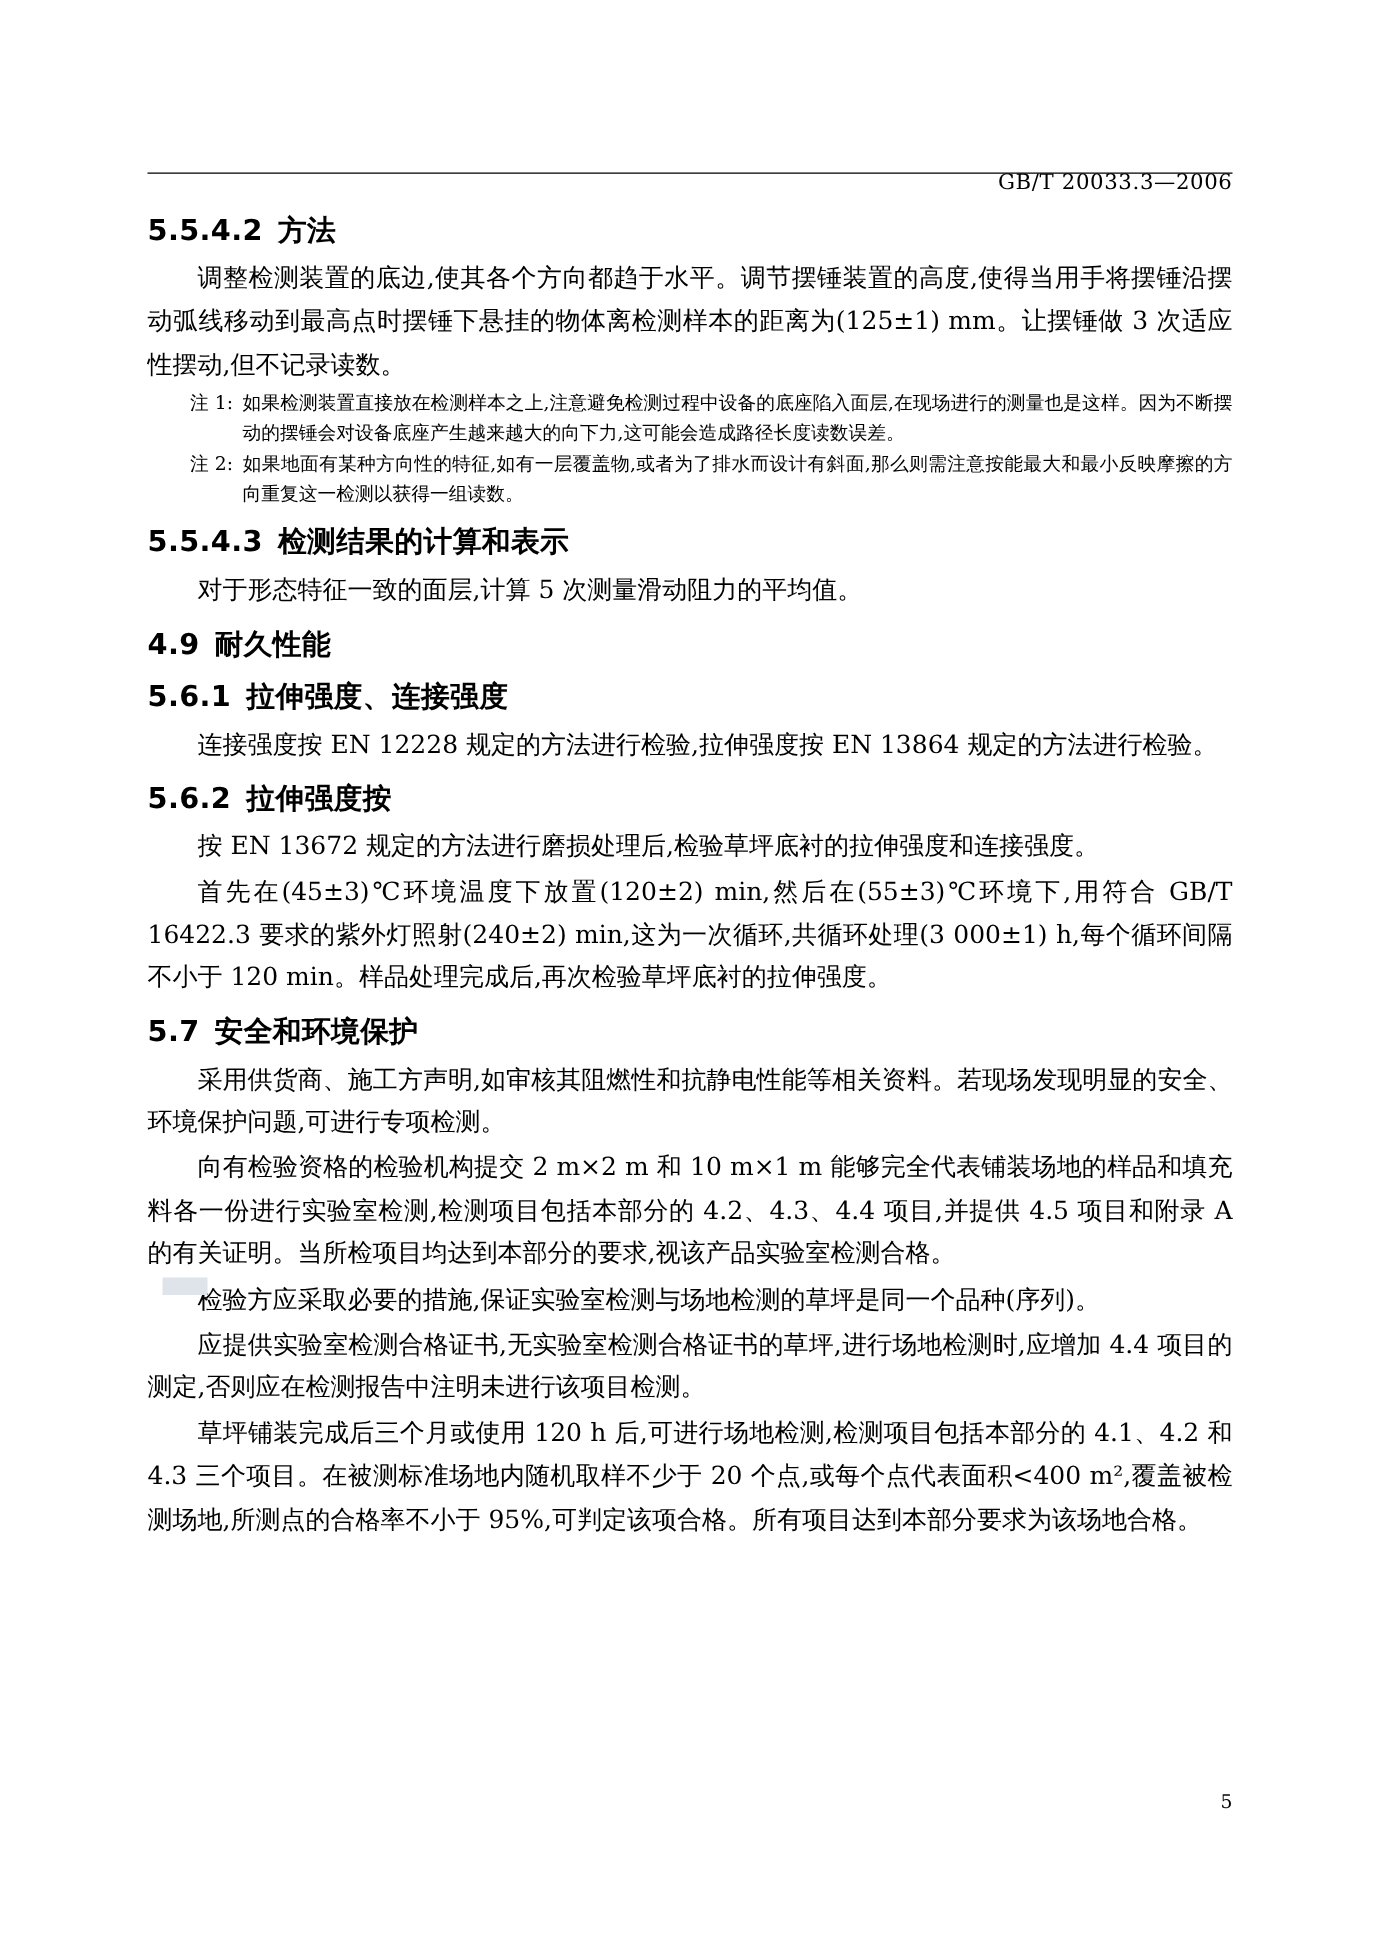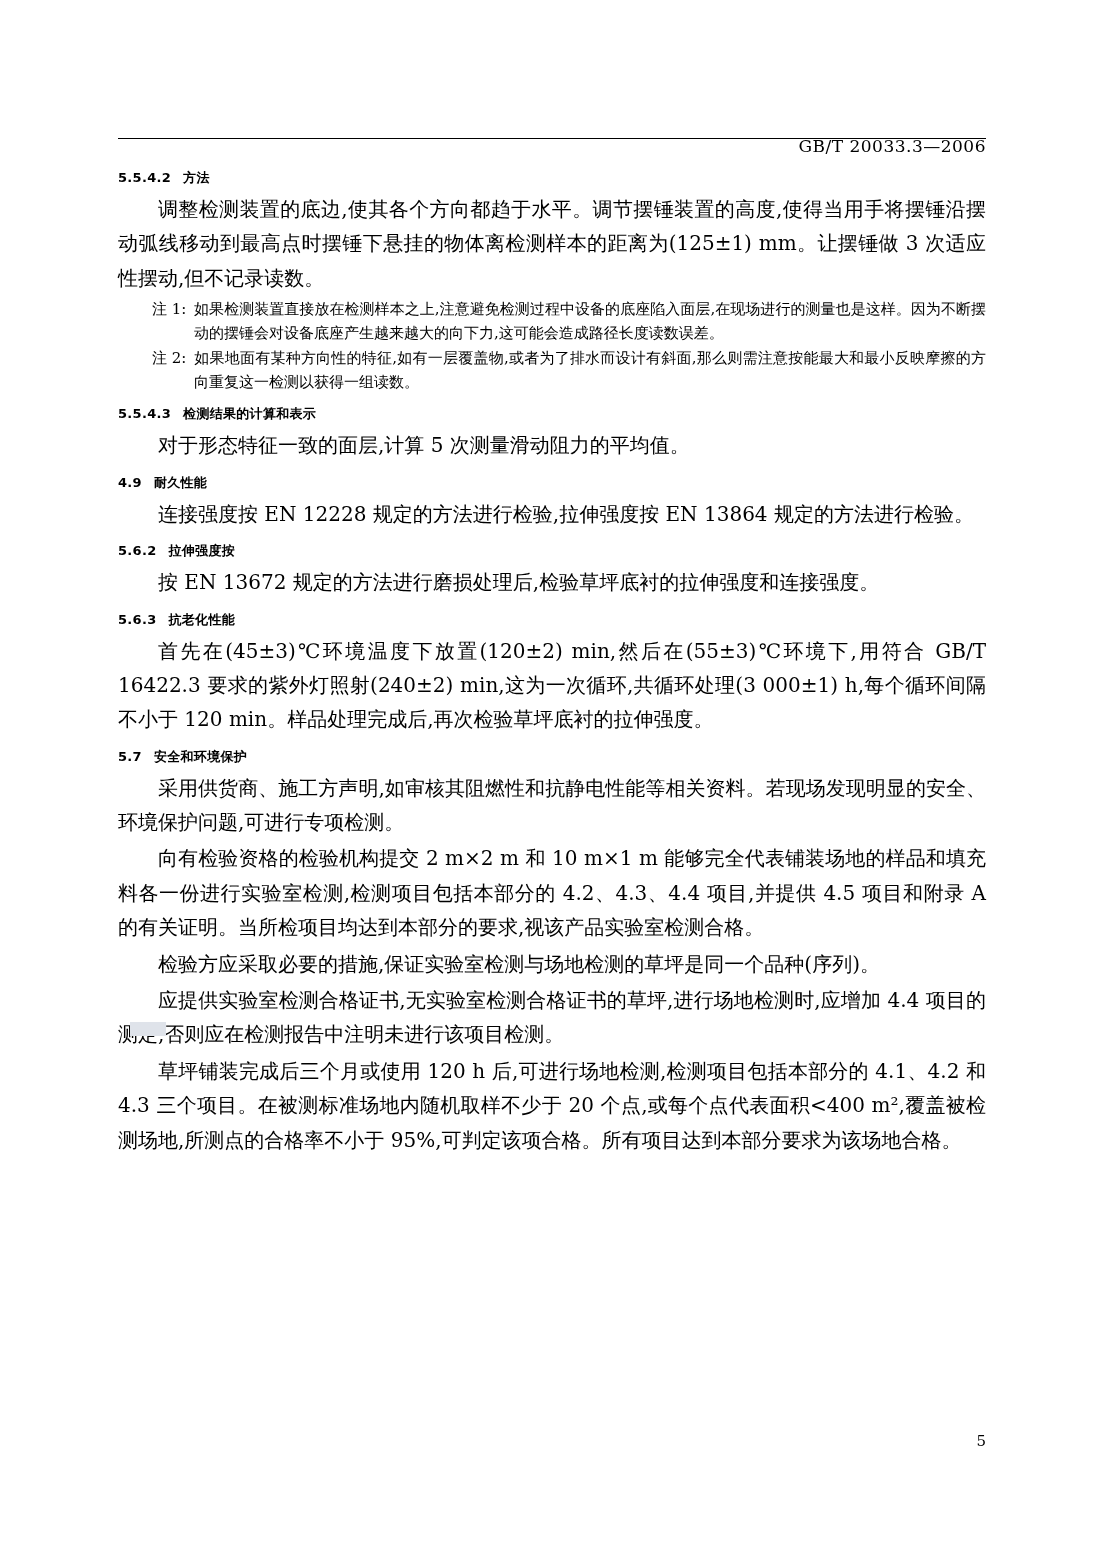--- a/index.html
+++ b/index.html
@@ -39,21 +39,21 @@
     border-bottom: 1px solid #000;
   }
   .content {
     position: absolute;
     top: 158px;
     left: 118px;
     width: 868px;
   }
   .h-clause {
     font-family: "DejaVu Sans", "Liberation Sans", sans-serif;
-    font-size: 13px;
+    font-size: 23px;
     font-weight: bold;
     margin: 11px 0 5px 0;
     letter-spacing: 0.3px;
   }
   .h-clause .num {
     font-weight: bold;
     margin-right: 12px;
   }
   .h-main {
     font-family: "DejaVu Sans", "Liberation Sans", sans-serif;
@@ -122,30 +122,30 @@
 
     <div class="h-clause">
       <span class="num">5.5.4.3</span><span>检测结果的计算和表示</span>
     </div>
     <p class="body">对于形态特征一致的面层,计算 5 次测量滑动阻力的平均值。</p>
 
     <div class="h-clause">
       <span class="num">4.9</span><span>耐久性能</span>
     </div>
 
+    <div class="h-clause">
+      <span class="num">5.6.1</span><span>拉伸强度、连接强度</span>
+    </div>
     <p class="body">连接强度按 EN 12228 规定的方法进行检验,拉伸强度按 EN 13864 规定的方法进行检验。</p>
 
     <div class="h-clause">
       <span class="num">5.6.2</span><span>拉伸强度按</span>
     </div>
     <p class="body">按 EN 13672 规定的方法进行磨损处理后,检验草坪底衬的拉伸强度和连接强度。</p>
 
-    <div class="h-clause">
-      <span class="num">5.6.3</span><span>抗老化性能</span>
-    </div>
     <p class="body">首先在(45±3)℃环境温度下放置(120±2) min,然后在(55±3)℃环境下,用符合 GB/T 16422.3 要求的紫外灯照射(240±2) min,这为一次循环,共循环处理(3 000±1) h,每个循环间隔不小于 120 min。样品处理完成后,再次检验草坪底衬的拉伸强度。</p>
 
     <div class="h-clause">
       <span class="num">5.7</span><span>安全和环境保护</span>
     </div>
     <p class="body">采用供货商、施工方声明,如审核其阻燃性和抗静电性能等相关资料。若现场发现明显的安全、环境保护问题,可进行专项检测。</p>
 
 
     <p class="body">向有检验资格的检验机构提交 2 m×2 m 和 10 m×1 m 能够完全代表铺装场地的样品和填充料各一份进行实验室检测,检测项目包括本部分的 4.2、4.3、4.4 项目,并提供 4.5 项目和附录 A 的有关证明。当所检项目均达到本部分的要求,视该产品实验室检测合格。</p>
 

